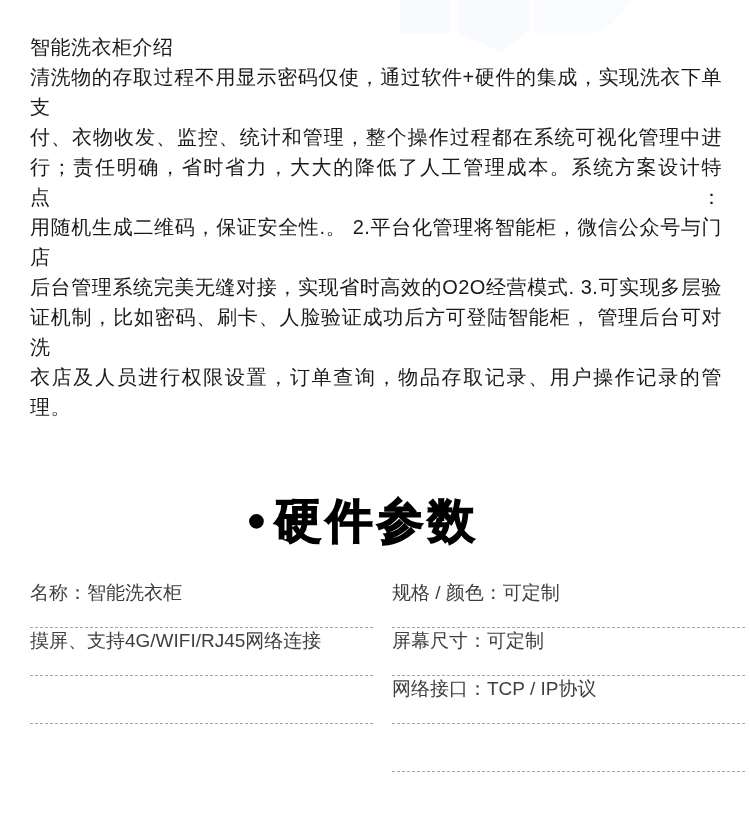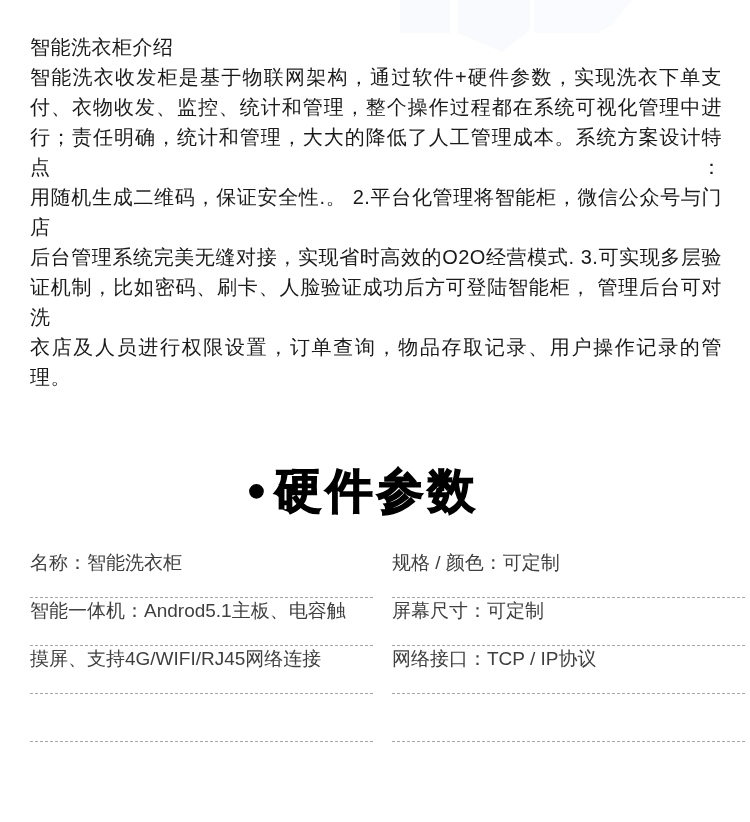--- a/index.html
+++ b/index.html
@@ -77,41 +77,38 @@
 <div class="page">
 
   <svg class="watermark" width="750" height="60">
     <rect x="400" y="0" width="50" height="33" fill="#f9fafd"></rect>
     <polygon points="458,0 530,0 530,30 502,52 458,33" fill="#f8fafd"></polygon>
     <polygon points="534,0 632,0 612,24 598,33 534,33" fill="#fafbfe"></polygon>
   </svg>
 
   <section class="intro">
     <div class="intro-title">智能洗衣柜介绍</div>
-    <div class="intro-line">智能洗衣收发柜是基于物联网架构，通过软件+硬件参数，实现洗衣下单支</div>
+    <div class="intro-line">清洗物的存取过程不用显示密码仅使，通过软件+硬件的集成，实现洗衣下单支</div>
     <div class="intro-line">付、衣物收发、监控、统计和管理，整个操作过程都在系统可视化管理中进</div>
-    <div class="intro-line">行；责任明确，统计和管理，大大的降低了人工管理成本。系统方案设计特点：</div>
+    <div class="intro-line">行；责任明确，省时省力，大大的降低了人工管理成本。系统方案设计特点：</div>
     <div class="intro-line">用随机生成二维码，保证安全性.。 2.平台化管理将智能柜，微信公众号与门店</div>
     <div class="intro-line">后台管理系统完美无缝对接，实现省时高效的O2O经营模式.  3.可实现多层验</div>
     <div class="intro-line">证机制，比如密码、刷卡、人脸验证成功后方可登陆智能柜， 管理后台可对洗</div>
     <div class="intro-line last">衣店及人员进行权限设置，订单查询，物品存取记录、用户操作记录的管理。</div>
   </section>
 
   <h1 class="hw-heading">
     <span class="bullet">•</span>
     <span>硬件参数</span>
   </h1>
 
   <section class="specs">
     <div class="col-left">
       <div class="spec-row">
           <span>名称：智能洗衣柜</span>
-        </div>
-      <div class="spec-row">
-          <span>智能一体机：Androd5.1主板、电容触</span>
         </div>
       <div class="spec-row">
           <span>摸屏、支持4G/WIFI/RJ45网络连接</span>
         </div>
       <div class="spec-row"></div>
 
     </div>
     <div class="col-right">
       <div class="spec-row">
           <span>规格 / 颜色：可定制</span>

